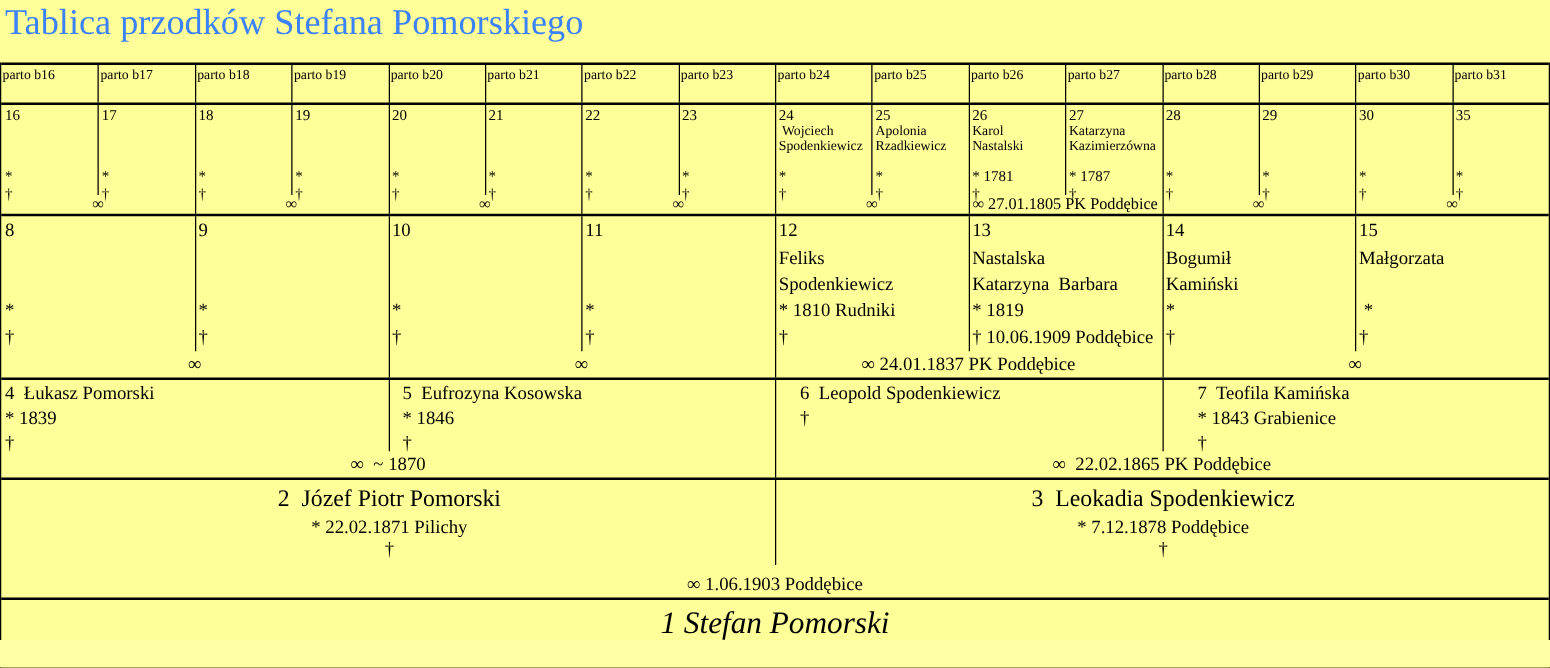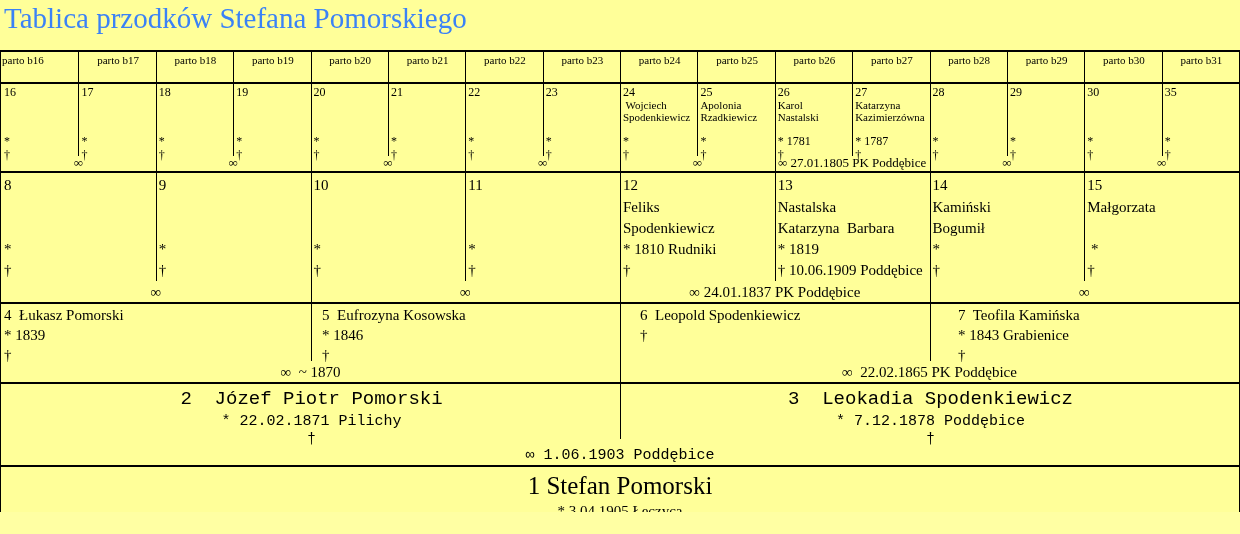--- a/index.html
+++ b/index.html
@@ -17,26 +17,26 @@
     border-left:1px solid #000;border-right:1px solid #000;border-bottom:2px solid #000;
     box-sizing:border-box;
   }
   .row{position:relative;border-top:2px solid #000;box-sizing:border-box;}
   .grid16{display:grid;grid-template-columns:repeat(16,1fr);}
   .grid8{display:grid;grid-template-columns:repeat(8,1fr);}
   .grid4{display:grid;grid-template-columns:repeat(4,1fr);}
   .grid2{display:grid;grid-template-columns:repeat(2,1fr);}
   .hrow{height:32px;}
   .hcell{font-size:11px;line-height:15px;padding:1px 0 0 1px;overflow:hidden;white-space:pre;}
-  .hcell + .hcell{border-left:1px solid #000;text-align:center;}
+  .hcell + .hcell{border-left:1px solid #000;}
   .r5{height:89px;}
   .r4{height:131px;}
   .r3{height:80px;gap:34px;}
-  .r2{height:83px;font-family:Liberation Mono, monospace;}
-  .r1{height:55px;text-align:center;}
+  .r2{height:96px;}
+  .r1{height:55px;text-align:center;font-style:italic;}
   .cell{padding:1px 1px 0 3px;overflow:hidden;}
   .cell div{white-space:pre;}
   .c5 .num{font-size:12px;line-height:14px;min-height:14px;}
   .c5 .nm{font-size:11px;line-height:12px;min-height:12px;}
   .c5 .gap{height:11px;}
   .c5 .bd{font-size:12px;line-height:14px;min-height:14px;}
   .c4 .num{font-size:15px;line-height:23px;min-height:23px;}
   .c4 .nm{font-size:15px;line-height:21px;min-height:21px;}
   .c4 .bd{font-size:15px;line-height:21px;min-height:21px;}
   .c3 div{font-size:15px;line-height:20px;min-height:20px;}
@@ -277,22 +277,22 @@
     </div>
     <div class="cell c4">
       <div class="num">13</div>
       <div class="nm">Nastalska</div>
       <div class="nm">Katarzyna  Barbara</div>
       <div class="bd">* 1819</div>
       <div class="bd">† 10.06.1909 Poddębice</div>
     </div>
     <div class="cell c4">
       <div class="num">14</div>
+      <div class="nm">Bogumił</div>
       <div class="nm">Kamiński</div>
-      <div class="nm">Bogumił</div>
       <div class="bd">*</div>
       <div class="bd">†</div>
     </div>
     <div class="cell c4">
       <div class="num">15</div>
       <div class="nm">Małgorzata</div>
       <div class="nm"></div>
       <div class="bd"> *</div>
       <div class="bd">†</div>
     </div>

